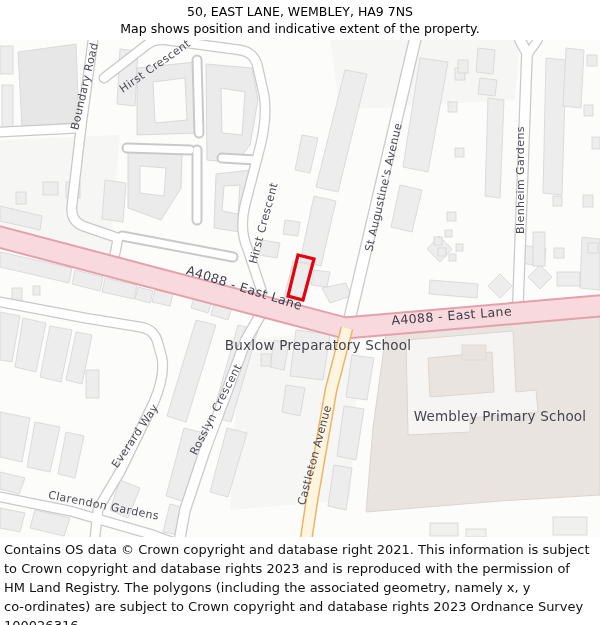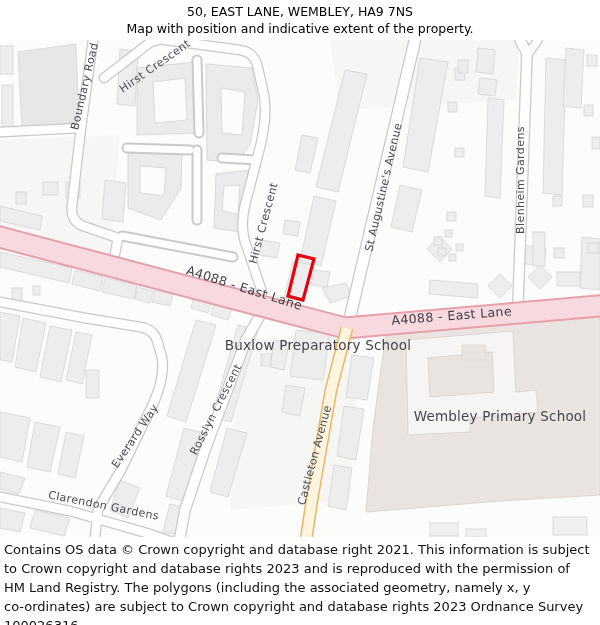--- a/index.html
+++ b/index.html
@@ -31,21 +31,21 @@
   }
   text{font-family:"DejaVu Sans","Liberation Sans",sans-serif;}
 </style>
 </head>
 <body>
 
 <div class="page">
 
   <header>
     <div class="title">50, EAST LANE, WEMBLEY, HA9 7NS</div>
-    <div class="subtitle">Map with position and indicative extent of the property.</div>
+    <div class="subtitle">Map shows position and indicative extent of the property.</div>
   </header>
 
   <div class="map-wrap">
     <svg viewBox="0 0 600 497" width="600" height="497">
 
       <rect x="0" y="0" width="600" height="497" fill="#fcfcfb"></rect>
       <g fill="#f6f6f4">
         <polygon points="0,100 120,95 110,215 0,210"></polygon>
         <polygon points="330,0 520,0 515,60 340,70"></polygon>
         <polygon points="240,300 360,290 350,460 230,470"></polygon>

